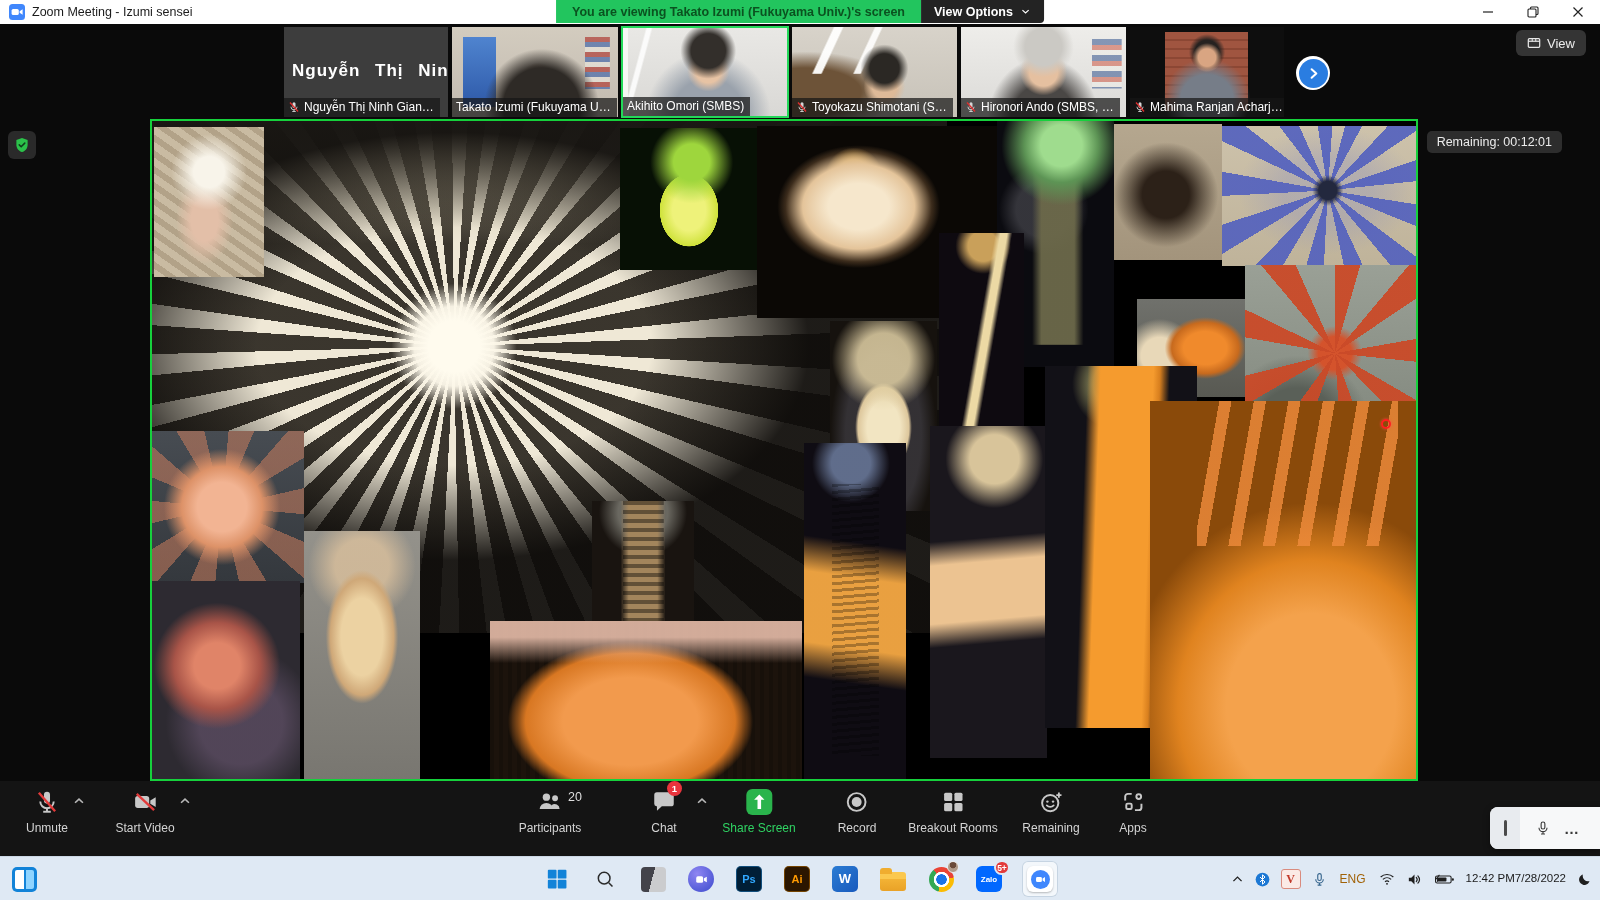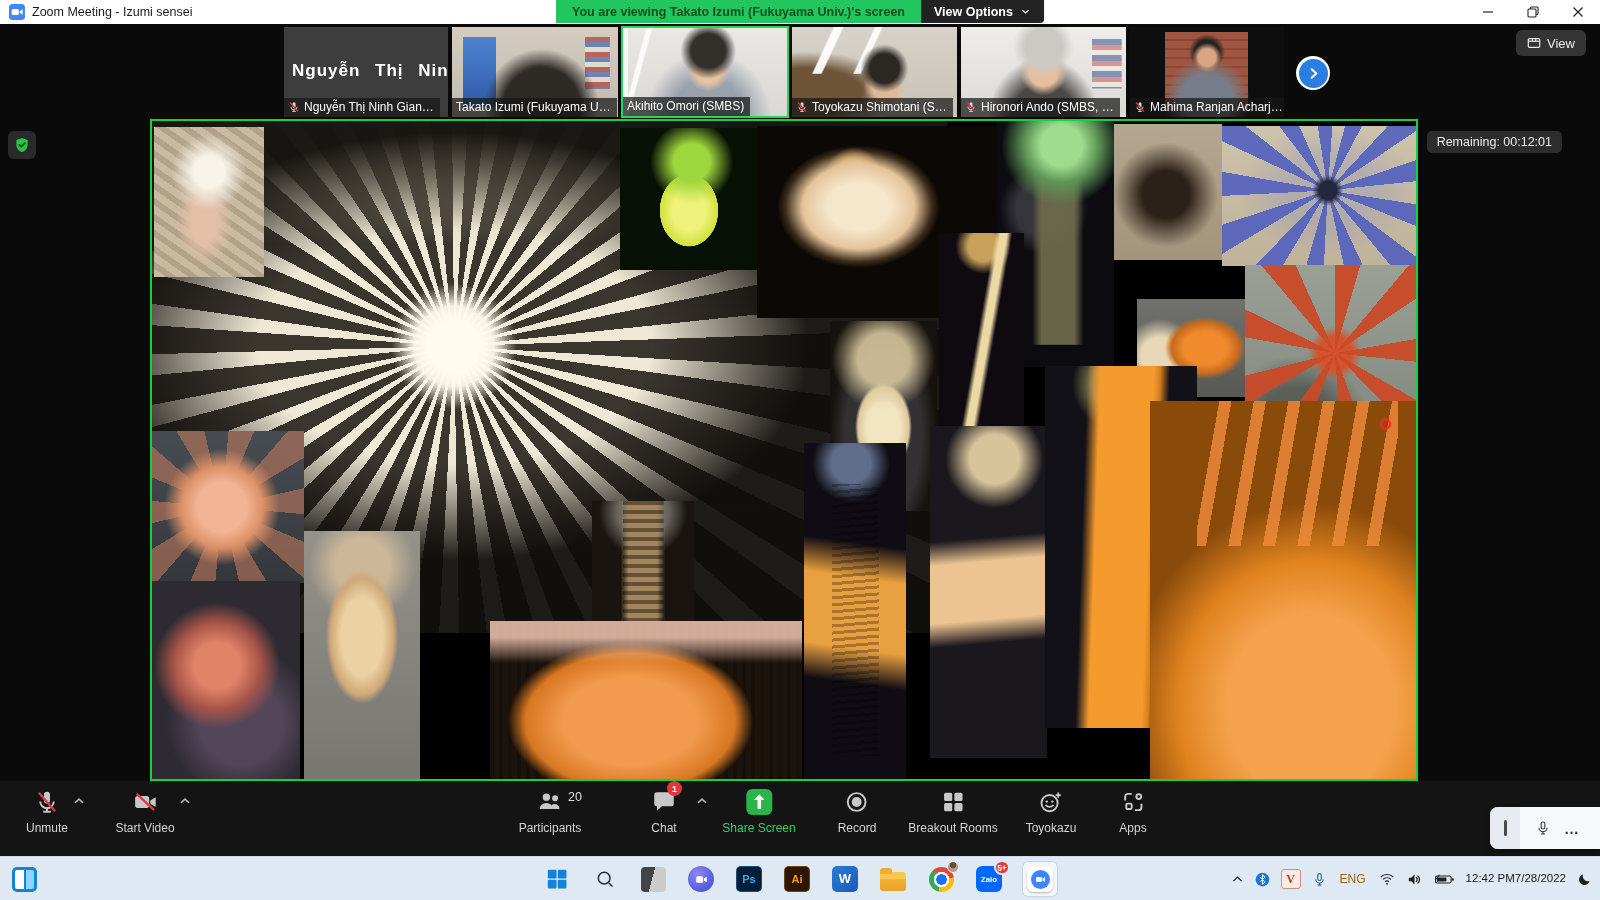--- a/index.html
+++ b/index.html
@@ -372,21 +372,21 @@
                 <circle cx="11" cy="13" r="7.5" fill="none" stroke="#c8c8c8" stroke-width="1.8"></circle>
                 <circle cx="8.4" cy="11.6" r="1.1" fill="#c8c8c8"></circle>
                 <circle cx="13.6" cy="11.6" r="1.1" fill="#c8c8c8"></circle>
                 <path d="M7.8 15.2a4.4 4.4 0 0 0 6.4 0" fill="none" stroke="#c8c8c8" stroke-width="1.6" stroke-linecap="round"></path>
                 <line x1="19" y1="3.2" x2="19" y2="8" stroke="#c8c8c8" stroke-width="1.7"></line>
                 <line x1="16.6" y1="5.6" x2="21.4" y2="5.6" stroke="#c8c8c8" stroke-width="1.7"></line>
               </svg>
             </span>
 
     </div>
-    <div class="tool-label">Toyokazu</div>
+    <div class="tool-label">Remaining</div>
   </div>
 
   <div class="tool" style="left: 1133px;">
     <div class="tool-icon">
       <span class="tool-icon-glyph">
               <svg viewBox="0 0 24 24" width="26" height="26" fill="none" stroke="#c8c8c8" stroke-width="1.8">
                 <path d="M10.5 4.5H7a2.5 2.5 0 0 0-2.5 2.5v3.5"></path>
                 <path d="M13.5 19.5H17a2.5 2.5 0 0 0 2.5-2.5v-3.5"></path>
                 <circle cx="17" cy="7" r="2.2"></circle>
                 <rect x="5.5" y="13.5" width="5" height="5" rx="1.2"></rect>

